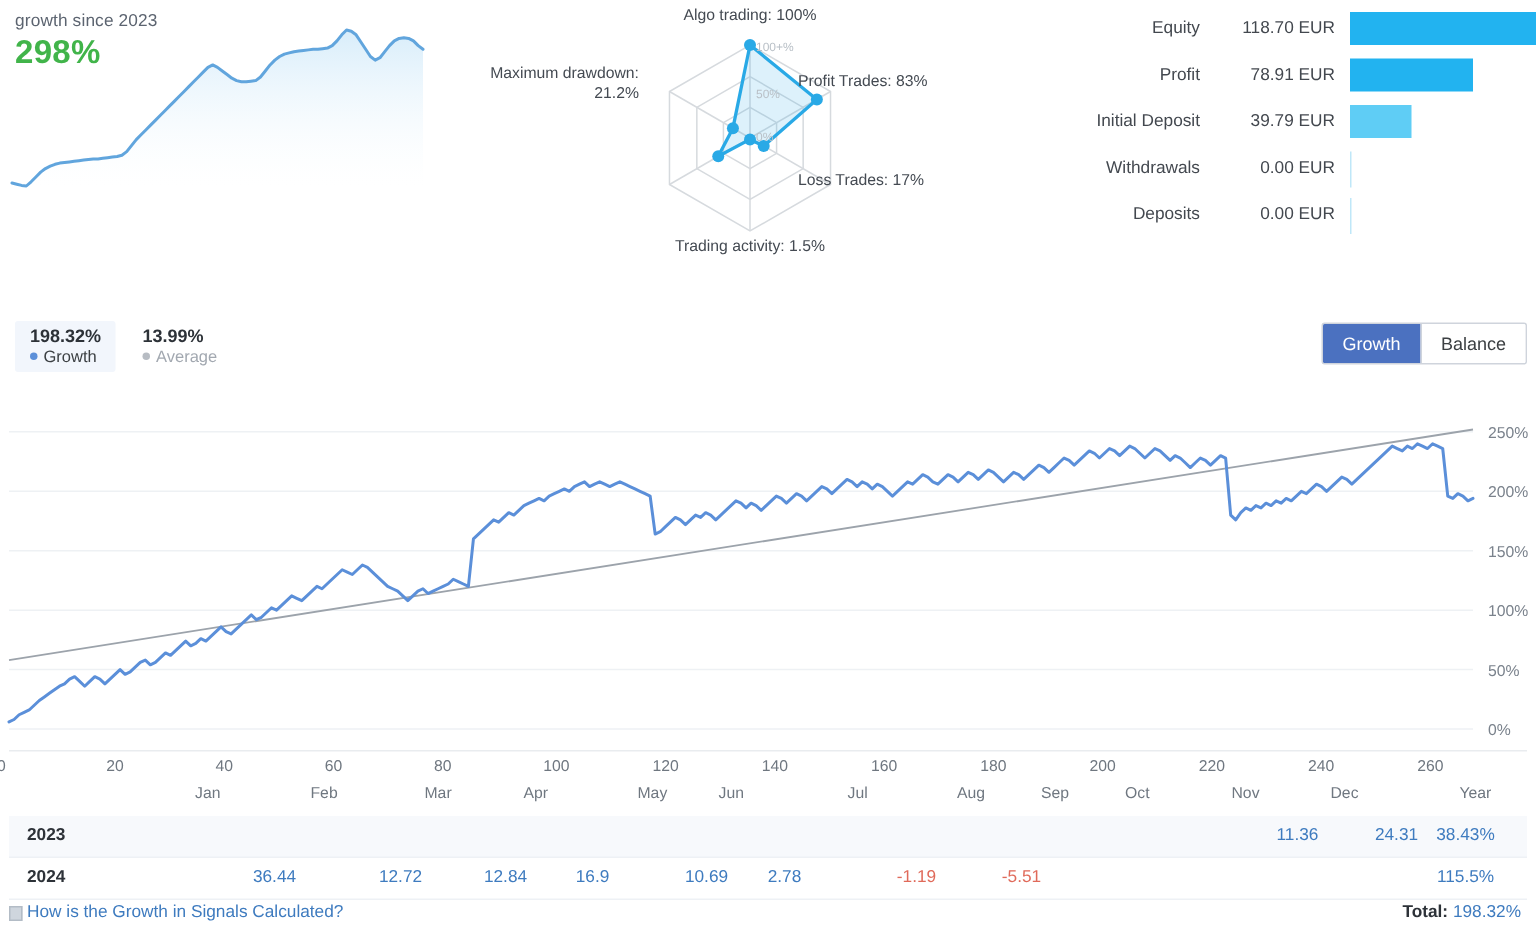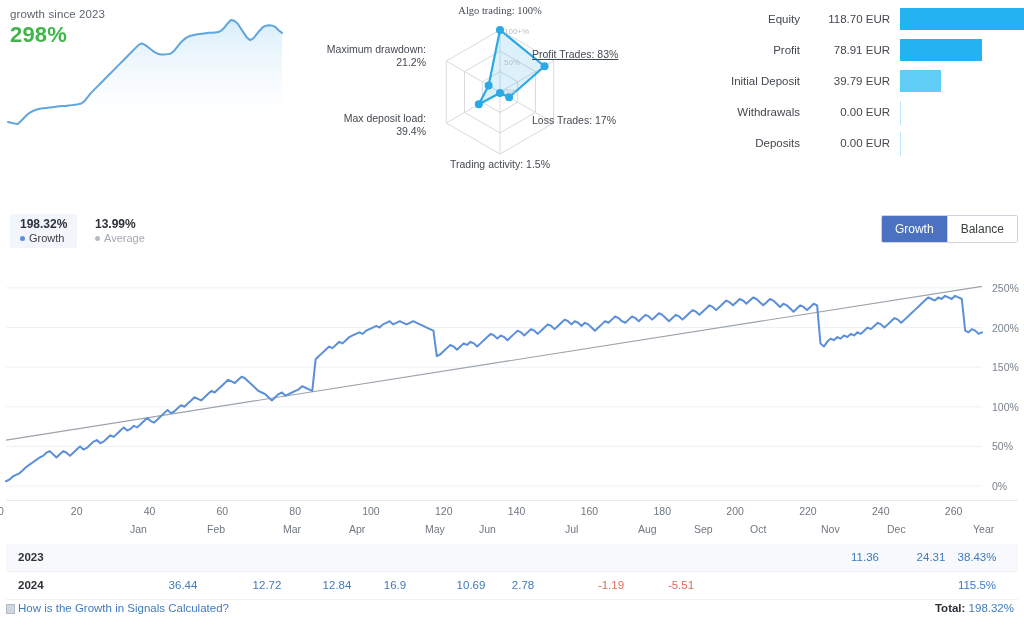--- a/index.html
+++ b/index.html
@@ -129,27 +129,24 @@
           <circle cx="200.00" cy="30.00" r="4" fill="#29a9e6"></circle>
           <circle cx="244.57" cy="66.27" r="4" fill="#29a9e6"></circle>
           <circle cx="209.13" cy="97.27" r="4" fill="#29a9e6"></circle>
           <circle cx="200.00" cy="92.93" r="4" fill="#29a9e6"></circle>
           <circle cx="178.84" cy="104.21" r="4" fill="#29a9e6"></circle>
           <circle cx="188.62" cy="85.43" r="4" fill="#29a9e6"></circle>
           <text x="204" y="34" class="tick-lbl">100+%</text>
           <text x="204" y="65" class="tick-lbl">50%</text>
           <text x="204" y="94" class="tick-lbl">0%</text>
         </svg>
-      <div class="radar-lbl c" style="left:120px;top:4px;width:160px;font-family:Liberation Serif, serif;">Algo trading: 100%</div>
-      <div class="radar-lbl" style="left:232px;top:48px;text-decoration:underline;">Profit Trades: 83%</div>
+      <div class="radar-lbl c" style="left:120px;top:4px;width:160px;">Algo trading: 100%</div>
+      <div class="radar-lbl" style="left:232px;top:48px;">Profit Trades: 83%</div>
       <div class="radar-lbl" style="left:232px;top:114px;">Loss Trades: 17%</div>
       <div class="radar-lbl c" style="left:120px;top:158px;width:160px;">Trading activity: 1.5%</div>
-      <div class="radar-lbl r" style="left:14px;top:112px;width:112px;white-space:normal;">
-        <span>Max deposit load: 39.4%</span>
-      </div>
       <div class="radar-lbl r" style="left:10px;top:43px;width:116px;white-space:normal;">
         <span>Maximum drawdown: 21.2%</span>
       </div>
     </div>
 
     <div class="stats-card">
         <div class="stat-row" style="top: 6px;">
           <div class="stat-name">Equity</div>
           <div class="stat-val">118.70 EUR</div>
           <div class="stat-bar-track">

